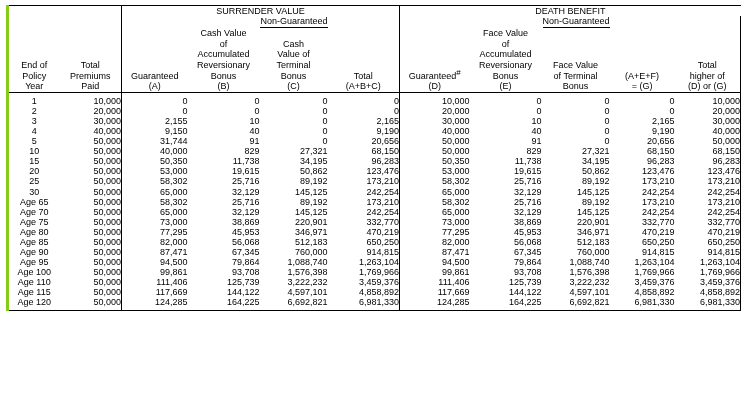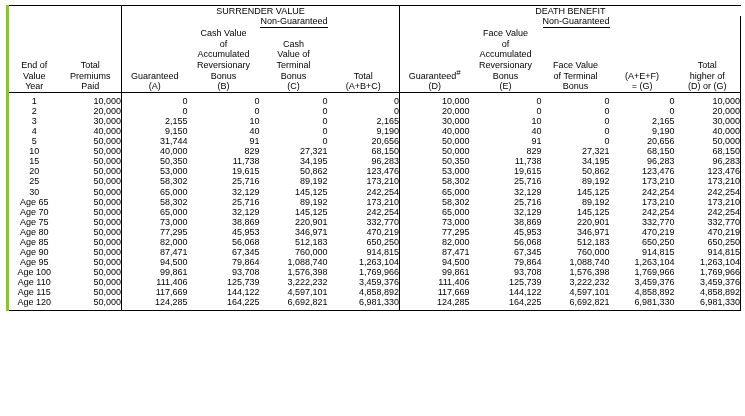--- a/index.html
+++ b/index.html
@@ -116,21 +116,21 @@
       <td class="hdr-sub" colspan="2">
         <span class="underline-span">Non-Guaranteed</span>
       </td>
       <td></td>
       <td class="frame-right"></td>
     </tr>
 
     <tr>
       <td class="frame-left hdr-col">
         <div>End of</div>
-        <div>Value</div>
+        <div>Policy</div>
         <div>Year</div>
       </td>
       <td class="hdr-col bold">
         <div>Total</div>
         <div>Premiums</div>
         <div>Paid</div>
       </td>
       <td class="bl hdr-col bold">
         <div>Guaranteed</div>
         <div>(A)</div>

